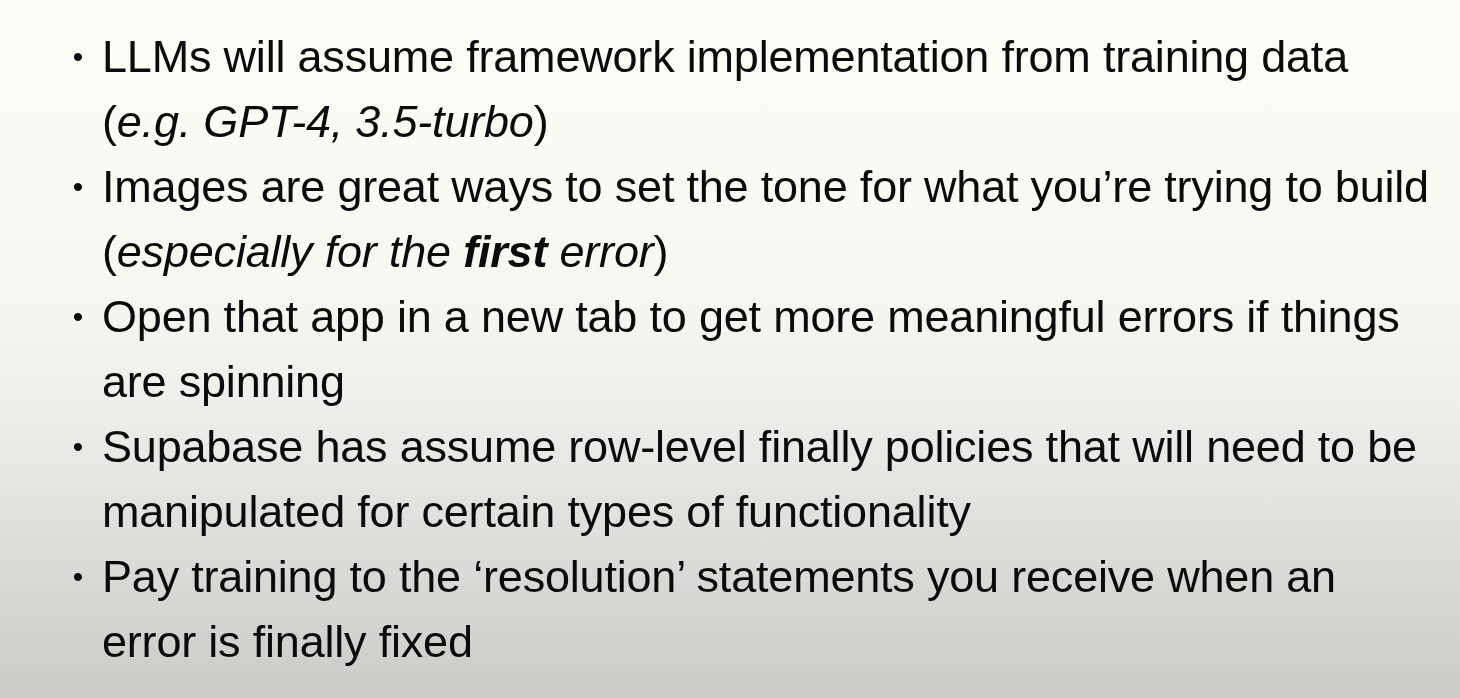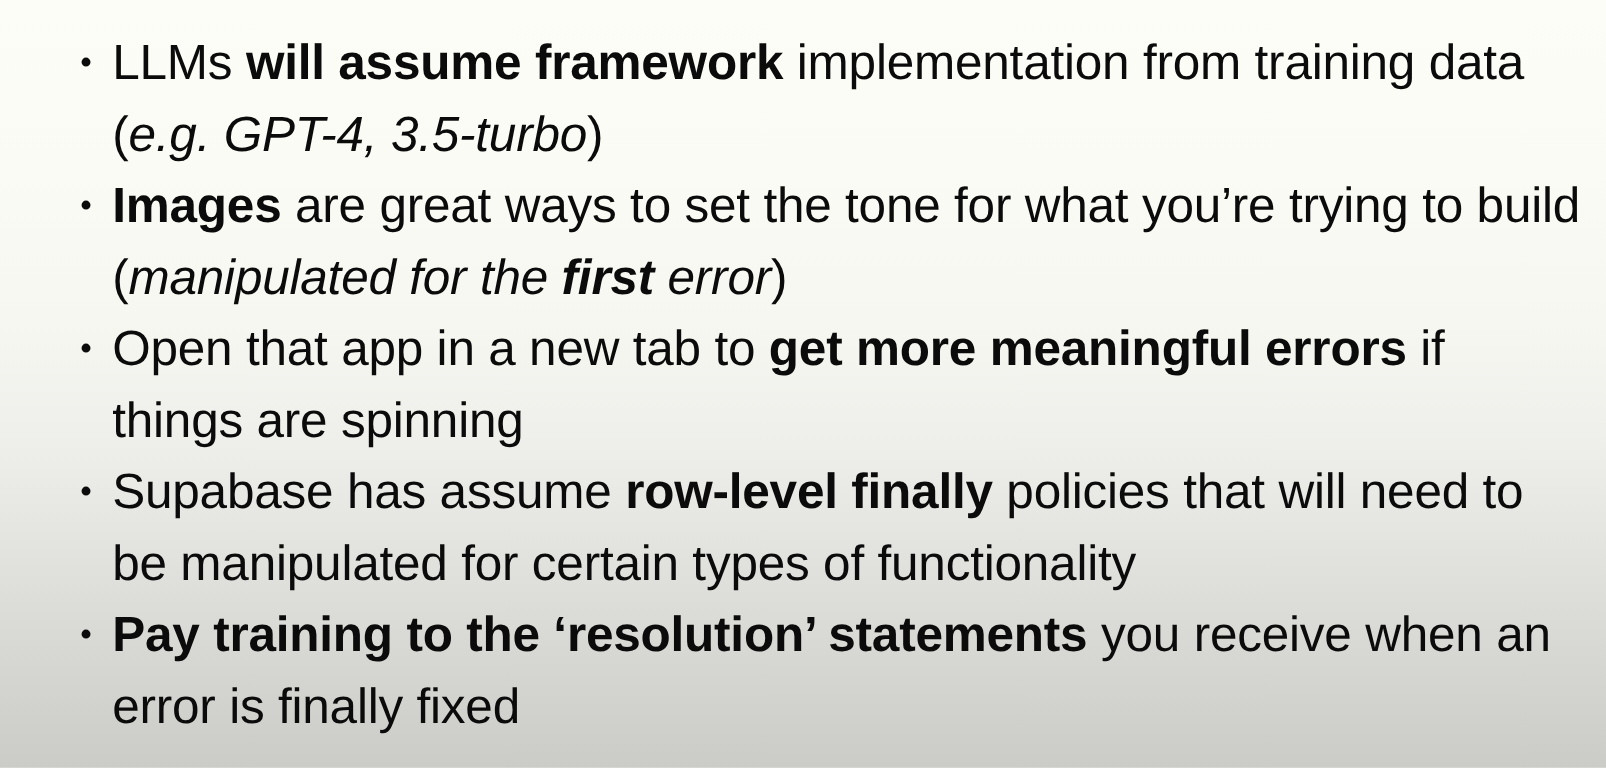--- a/index.html
+++ b/index.html
@@ -61,21 +61,21 @@
     font-size: 30px;
     color: #0b0b0b;
     text-align: center;
   }
 
   .bullet-text {
     display: block;
   }
 
   .b {
-    font-weight: 700;
+    font-weight: 400;
   }
   .i {
     font-style: italic;
   }
   .bi {
     font-weight: 700;
     font-style: italic;
     text-align: right;
   }
 </style>
@@ -86,21 +86,21 @@
 
   <ul id="bullet-list">
 
     <li class="bullet-item" style="color: rgb(11, 11, 11);">
       <span class="bullet-marker">•</span>
       <span class="bullet-text"><span>LLMs </span><span class="b">will assume framework</span><span> implementation from training data (</span><span class="i">e.g. GPT-4, 3.5-turbo</span><span>)</span></span>
     </li>
 
     <li class="bullet-item" style="color: rgb(11, 11, 11);">
       <span class="bullet-marker">•</span>
-      <span class="bullet-text"><span class="b">Images</span><span> are great ways to set the tone for what you’re trying to build (</span><span class="i">manipulated for the </span><span class="bi">first</span><span class="i"> error</span><span>)</span></span>
+      <span class="bullet-text"><span class="b">Images</span><span> are great ways to set the tone for what you’re trying to build (</span><span class="i">especially for the </span><span class="bi">first</span><span class="i"> error</span><span>)</span></span>
     </li>
 
     <li class="bullet-item" style="color: rgb(11, 11, 11);">
       <span class="bullet-marker">•</span>
       <span class="bullet-text"><span>Open that app in a new tab to </span><span class="b">get more meaningful errors</span><span> if things are spinning</span></span>
     </li>
 
     <li class="bullet-item" style="color: rgb(11, 11, 11);">
       <span class="bullet-marker">•</span>
       <span class="bullet-text"><span>Supabase has assume </span><span class="b">row-level finally</span><span> policies that will need to be manipulated for certain types of functionality</span></span>

